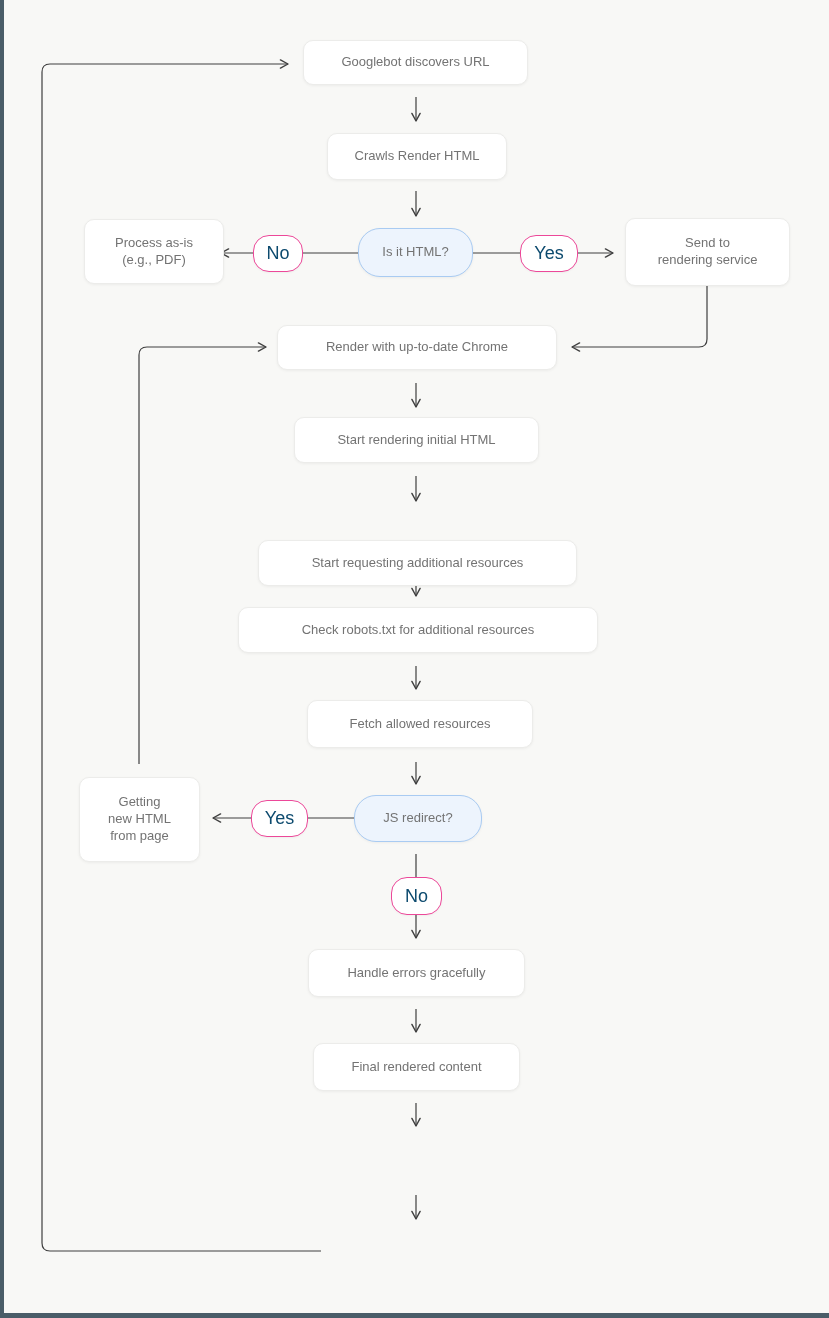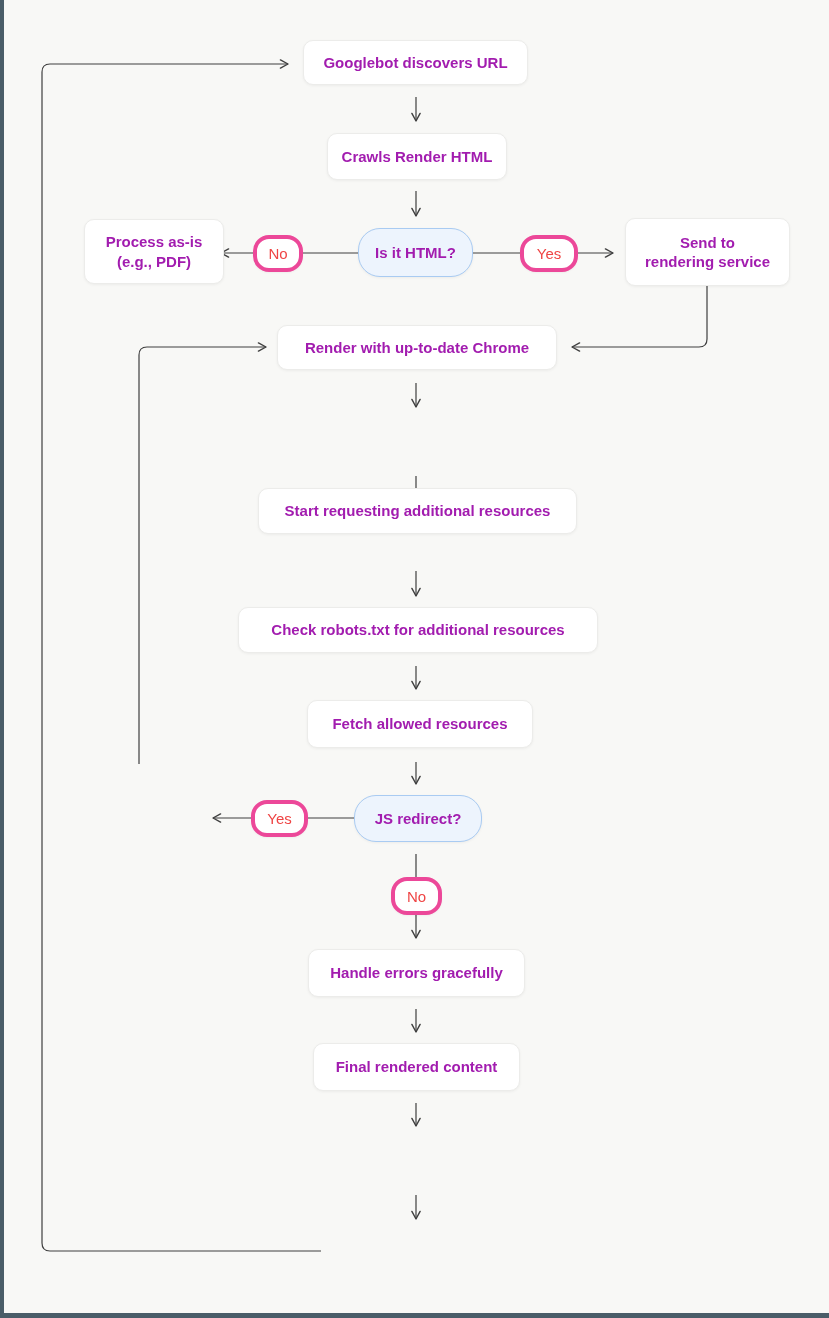--- a/index.html
+++ b/index.html
@@ -7,33 +7,33 @@
     position:relative;width:829px;height:1318px;background:var(--bg,#f8f8f6);
     font-family:"Liberation Sans",sans-serif;overflow:hidden;
   }
   .frame-left{position:absolute;left:0;top:0;width:4px;height:1318px;background:var(--frame,#4a5d68);}
   .frame-bottom{position:absolute;left:0;bottom:0;width:829px;height:5px;background:var(--frame,#4a5d68);}
   svg.wires{position:absolute;left:0;top:0;width:829px;height:1318px;}
   .node{
     position:absolute;display:flex;align-items:center;justify-content:center;
     background:#ffffff;border:1px solid #ececea;border-radius:10px;
     box-shadow:0 1px 3px rgba(0,0,0,0.05);
-    color:#a21caf;font-size:15px;line-height:1.3;text-align:center;
-    white-space:pre-line;box-sizing:border-box;padding:2px 6px;z-index:2;font-weight:bold;
+    color:#737373;font-size:13px;line-height:1.3;text-align:center;
+    white-space:pre-line;box-sizing:border-box;padding:2px 6px;z-index:2;
   }
   .node.decision{
     background:var(--decision-fill,#edf4fd);
     border:1px solid var(--decision-border,#a9cbf2);
     border-radius:22px;
   }
   .pill{
     position:absolute;display:flex;align-items:center;justify-content:center;
-    background:#ffffff;border:4px solid #ec4899;border-radius:16px;
+    background:#ffffff;border:1px solid #ec4899;border-radius:16px;
     box-shadow:0 1px 2px rgba(0,0,0,0.04);
-    color:#ef4444;font-size:15px;box-sizing:border-box;z-index:3;
+    color:#0c4a6e;font-size:18px;box-sizing:border-box;z-index:3;
   }
 </style>
 </head>
 <body>
 
 <div class="canvas">
 
   <svg class="wires" viewBox="0 0 829 1318">
     <defs>
       <marker id="ah" viewBox="0 0 10 10" refX="8.5" refY="5" markerWidth="9" markerHeight="9" orient="auto">
@@ -72,31 +72,35 @@
 
   <div class="pill" style="left:253px;top:235px;width:50px;height:37px">No</div>
 
   <div class="pill" style="left:520px;top:235px;width:58px;height:37px">Yes</div>
 
   <div class="node" style="left:277px;top:325px;width:280px;height:45px">Render with up-to-date Chrome</div>
 
   <div class="node" style="left:625px;top:218px;width:165px;height:68px">Send to
 rendering service</div>
 
+  <div class="node" style="left:294px;top:417px;width:245px;height:46px">Start rendering initial HTML</div>
 
-  <div class="node" style="left:258px;top:488px;width:319px;height:46px">Start requesting additional resources</div>
+  <div class="node" style="left:258px;top:540px;width:319px;height:46px">Start requesting additional resources</div>
 
   <div class="node" style="left:307px;top:700px;width:226px;height:48px">Fetch allowed resources</div>
 
   <div class="node" style="left:238px;top:607px;width:360px;height:46px">Check robots.txt for additional resources</div>
 
   <div class="node decision" style="left:354px;top:795px;width:128px;height:47px">JS redirect?</div>
 
   <div class="pill" style="left:251px;top:800px;width:57px;height:37px">Yes</div>
 
+  <div class="node" style="left:79px;top:777px;width:121px;height:85px">Getting
+new HTML
+from page</div>
 
   <div class="pill" style="left:391px;top:877px;width:51px;height:38px">No</div>
 
   <div class="node" style="left:313px;top:1043px;width:207px;height:48px">Final rendered content</div>
 
   <div class="node" style="left:308px;top:949px;width:217px;height:48px">Handle errors gracefully</div>
 
 
 
   <div class="frame-left"></div>

